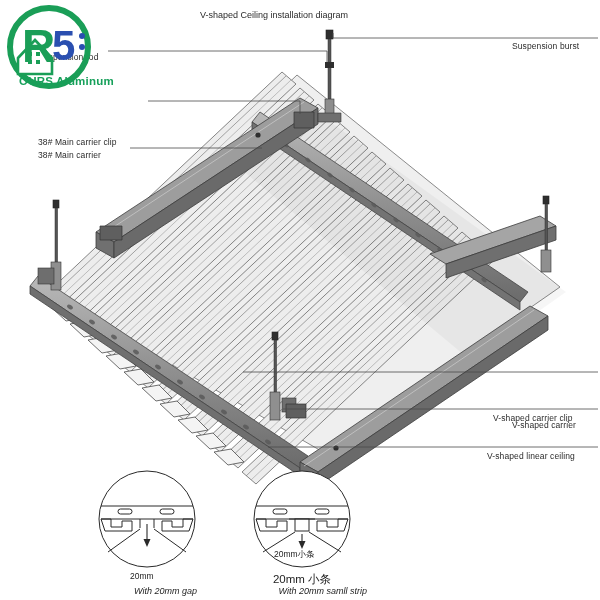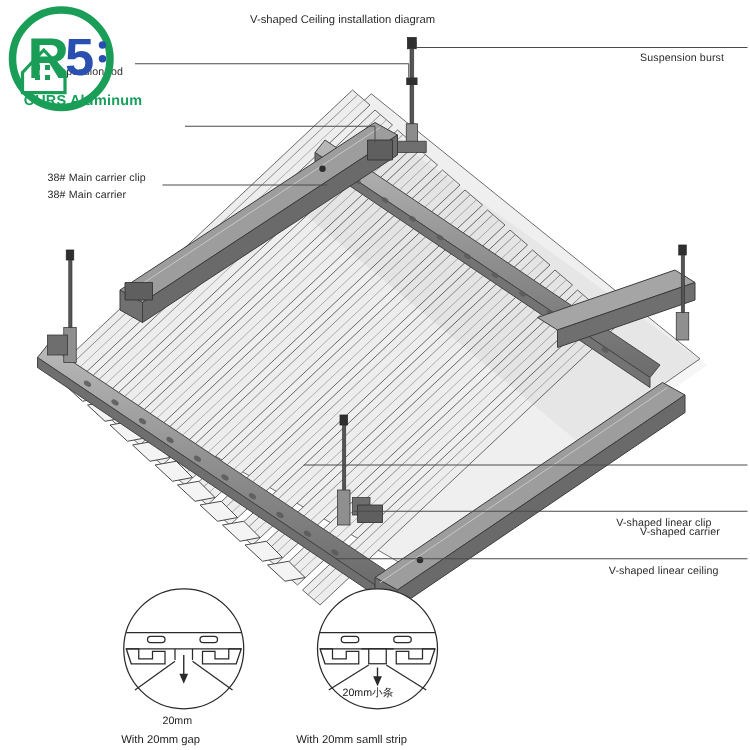--- a/index.html
+++ b/index.html
@@ -31,21 +31,22 @@
     font-size:11.5px;
     color:#1d1d1d;
     white-space:nowrap;
     text-align:center;
   }
   .cap-en{
     position:absolute;
     font-size:9px;
     color:#1d1d1d;
     white-space:nowrap;
-    text-align:left;
+    text-align:right;
+    font-style:italic;
   }
   .logotext{
     position:absolute;
     font-size:11.5px;
     font-weight:bold;
     color:#16a05a;
     letter-spacing:.2px;
     white-space:nowrap;
   }
   .dimtxt{
@@ -266,21 +267,21 @@
   </svg>
 
   <div class="title" style="left:200px;top:10px;">V-shaped Ceiling installation diagram</div>
 
   <div class="lbl" style="left:38px;top:52px;">Suspension rod</div>
   <div class="lbl" style="left:38px;top:113px;margin-top:24px;">38# Main carrier clip</div>
   <div class="lbl" style="left:38px;top:150px;">38# Main carrier</div>
 
   <div class="lbl" style="left:512px;top:41px;">Suspension burst</div>
   <div class="lbl" style="left:512px;top:376px;margin-top:44px;">V-shaped carrier</div>
-  <div class="lbl" style="left:493px;top:413px;">V-shaped linear clip</div>
+  <div class="lbl" style="left:493px;top:413px;">V-shaped carrier clip</div>
   <div class="lbl" style="left:487px;top:451px;">V-shaped linear ceiling</div>
 
   <svg class="layer" width="600" height="600" viewBox="0 0 600 600">
     <g>
       <circle cx="49" cy="47" r="39" fill="none" stroke="#1a9e57" stroke-width="6"></circle>
       <path d="M18,58 L35,40 L52,58 L52,74 L18,74 Z" fill="#ffffff" stroke="#1a9e57" stroke-width="2.6"></path>
       <rect x="28" y="52" width="4" height="4" fill="#1a9e57"></rect>
       <rect x="36" y="52" width="4" height="4" fill="#1a9e57"></rect>
       <rect x="28" y="60" width="4" height="4" fill="#1a9e57"></rect>
       <rect x="36" y="60" width="4" height="4" fill="#1a9e57"></rect>
@@ -331,15 +332,16 @@
       <rect x="295" y="519" width="14" height="12" fill="#ffffff"></rect>
       <line x1="289" y1="519" x2="315" y2="519"></line>
 
       <line x1="263" y1="552" x2="295" y2="532"></line>
       <line x1="341" y1="552" x2="309" y2="532"></line>
       <line x1="302" y1="534" x2="302" y2="544" stroke-width="1.1"></line>
       <polygon points="302,549 298.5,541 305.5,541" fill="#2a2a2a" stroke="none"></polygon>
     </g>
   </svg>
   <div class="dimtxt" style="left:274px;top:549px;text-align:right;">20mm小条</div>
+  <div class="cap-cn" style="left:252px;top:572px;width:100px;">20mm 小条</div>
   <div class="cap-en" style="left:237px;top:586px;width:130px;">With 20mm samll strip</div>
 
 </div>
 
 </body></html>

